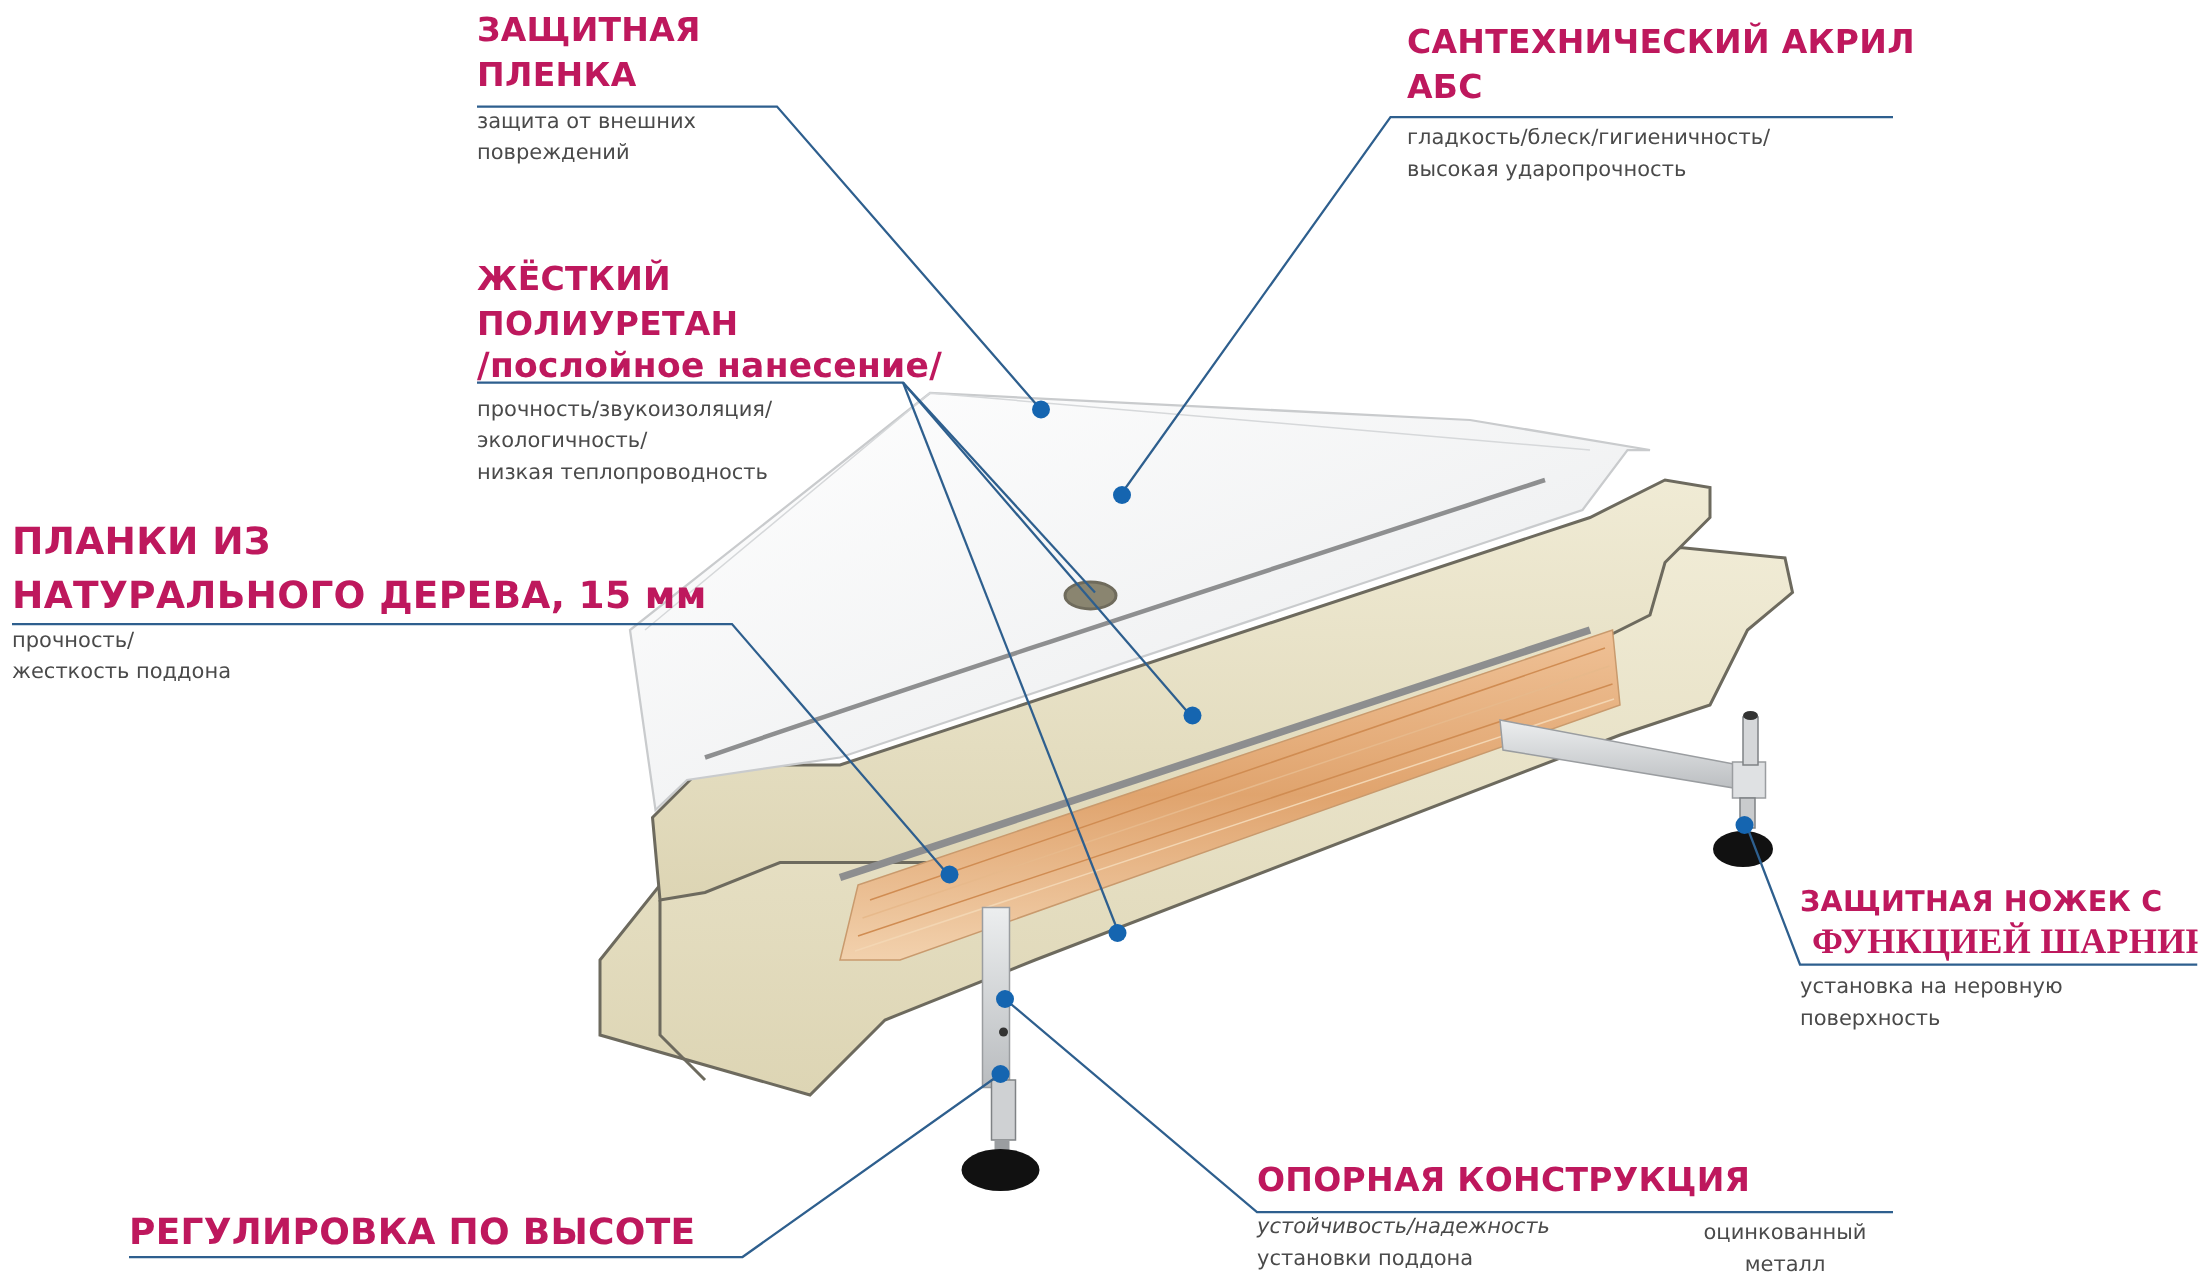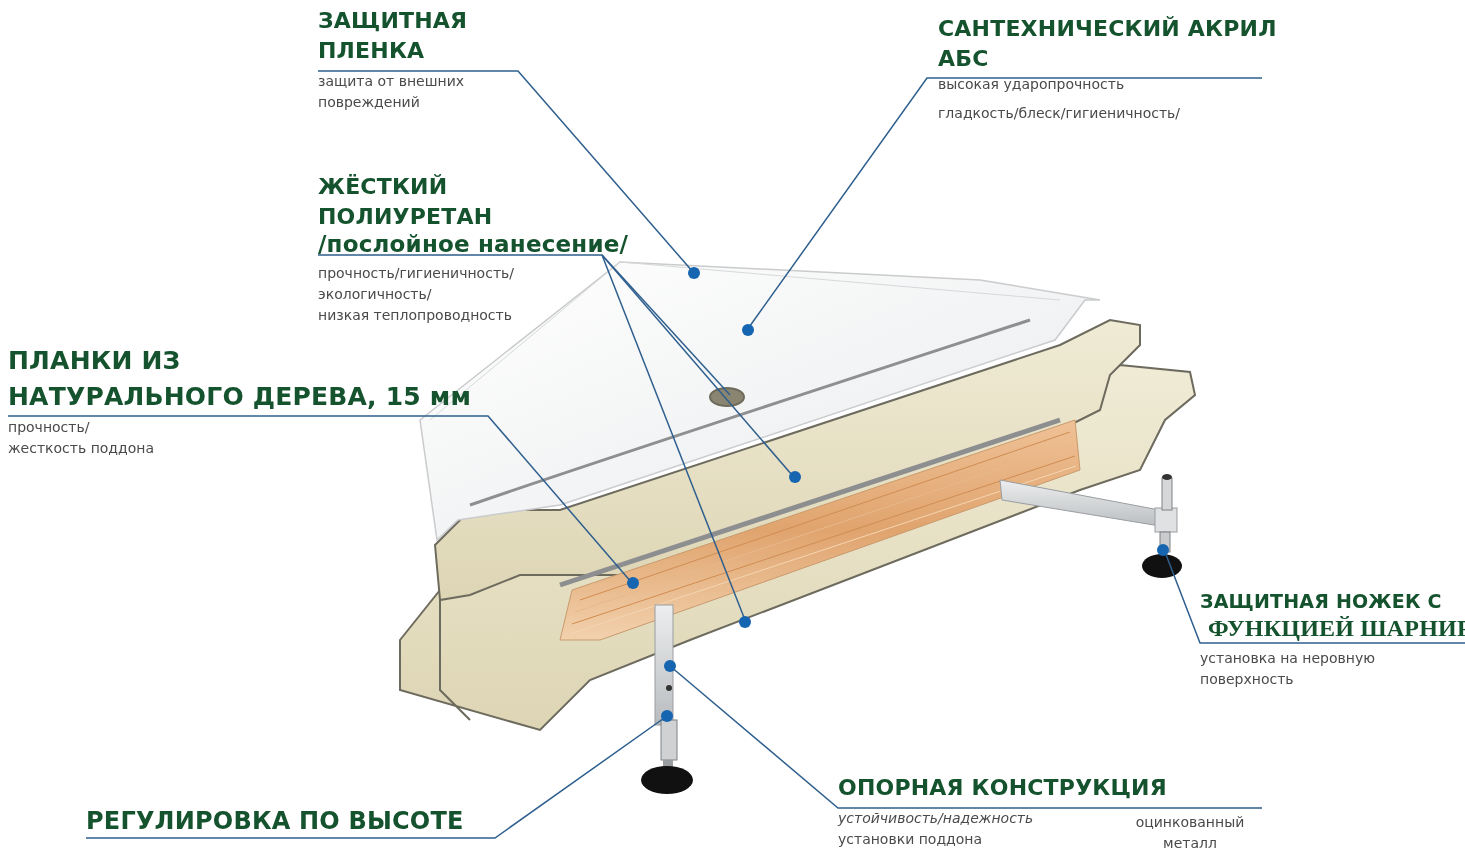--- a/index.html
+++ b/index.html
@@ -1,20 +1,20 @@
 <!DOCTYPE html>
 <html><head>
 <meta charset="utf-8">
 <style>
   html, body { margin:0; padding:0; background:#ffffff; }
   body { width:1465px; height:854px; position:relative; overflow:hidden; font-family:"DejaVu Sans", sans-serif; }
   .stage { position:absolute; left:0; top:0; width:1465px; height:854px; }
   svg.art { position:absolute; left:0; top:0; }
   .label { position:absolute; color:#0f4f8e; }
-  .title { font-family:"DejaVu Sans", sans-serif; font-weight:bold; font-size:22px; line-height:30px; letter-spacing:0.2px; color:#14532d; white-space:nowrap; }
+  .title { font-family:"DejaVu Sans", sans-serif; font-weight:bold; font-size:22px; line-height:30px; letter-spacing:0.2px; color:#be185d; white-space:nowrap; }
   .sub { font-family:"DejaVu Sans", sans-serif; font-size:14px; line-height:21px; color:#4a4a4a; white-space:nowrap; }
 </style>
 </head>
 <body>
 
 <div class="stage">
 
   <svg class="art" width="1465" height="854" viewBox="0 0 1465 854">
     <defs>
       <linearGradient id="acr" x1="0" y1="0" x2="1" y2="1">
@@ -112,29 +112,29 @@
   <div class="label" style="left:318px; top:6px;">
     <div class="title">ЗАЩИТНАЯ</div>
     <div class="title">ПЛЕНКА</div>
     <div class="sub" style="margin-top:5px;">защита от внешних</div>
     <div class="sub">повреждений</div>
   </div>
 
   <div class="label" style="left:938px; top:14px;">
     <div class="title">САНТЕХНИЧЕСКИЙ АКРИЛ</div>
     <div class="title">АБС</div>
+    <div class="sub" style="margin-top:8px;">гладкость/блеск/гигиеничность/</div>
     <div class="sub">высокая ударопрочность</div>
-    <div class="sub" style="margin-top:8px;">гладкость/блеск/гигиеничность/</div>
   </div>
 
   <div class="label" style="left:318px; top:172px;">
     <div class="title">ЖЁСТКИЙ</div>
     <div class="title">ПОЛИУРЕТАН</div>
     <div class="title" style="font-size:23px; line-height:24px;">/послойное нанесение/</div>
-    <div class="sub" style="margin-top:7px;">прочность/гигиеничность/</div>
+    <div class="sub" style="margin-top:7px;">прочность/звукоизоляция/</div>
     <div class="sub">экологичность/</div>
     <div class="sub">низкая теплопроводность</div>
   </div>
 
   <div class="label" style="left:8px; top:343px;">
     <div class="title" style="font-size:25px; line-height:36px;">ПЛАНКИ ИЗ</div>
     <div class="title" style="font-size:25px; line-height:36px;">НАТУРАЛЬНОГО ДЕРЕВА, 15 мм</div>
     <div class="sub" style="margin-top:2px;">прочность/</div>
     <div class="sub">жесткость поддона</div>
   </div>

